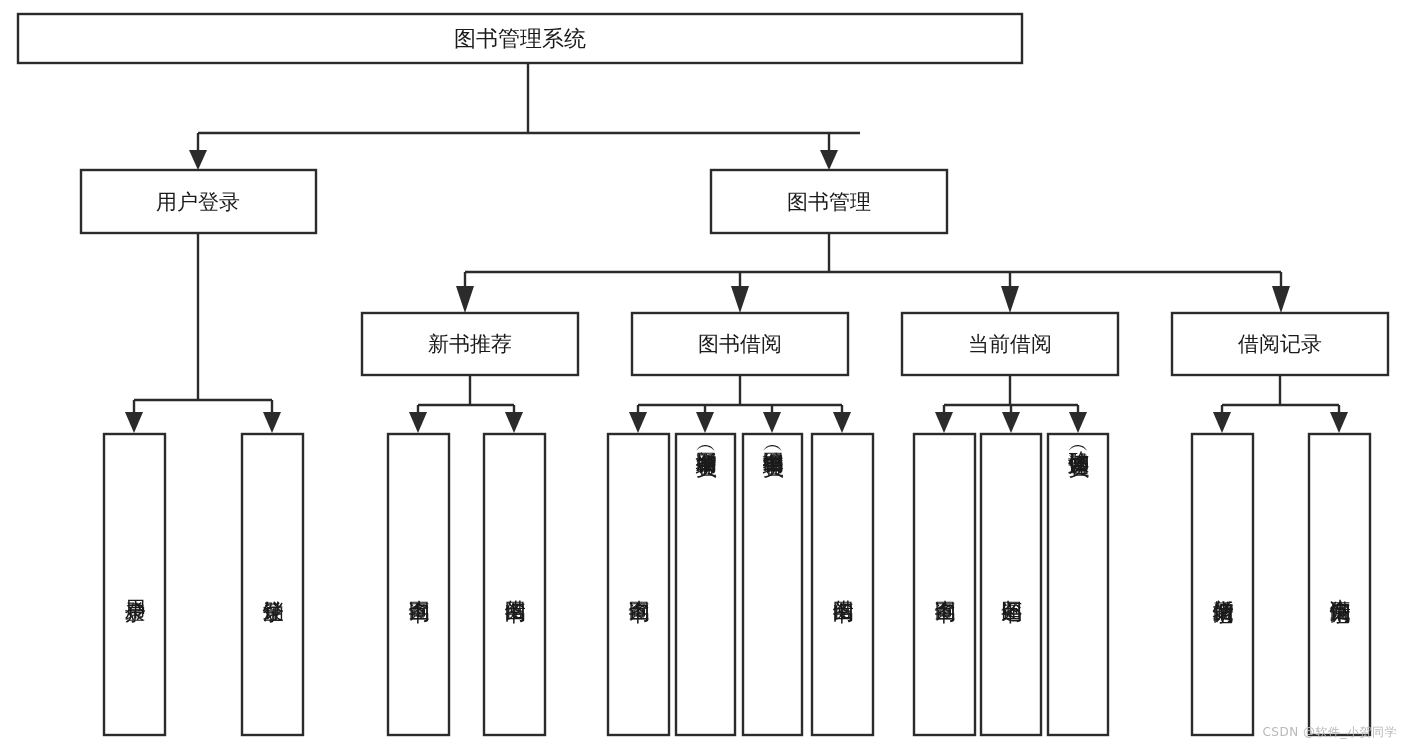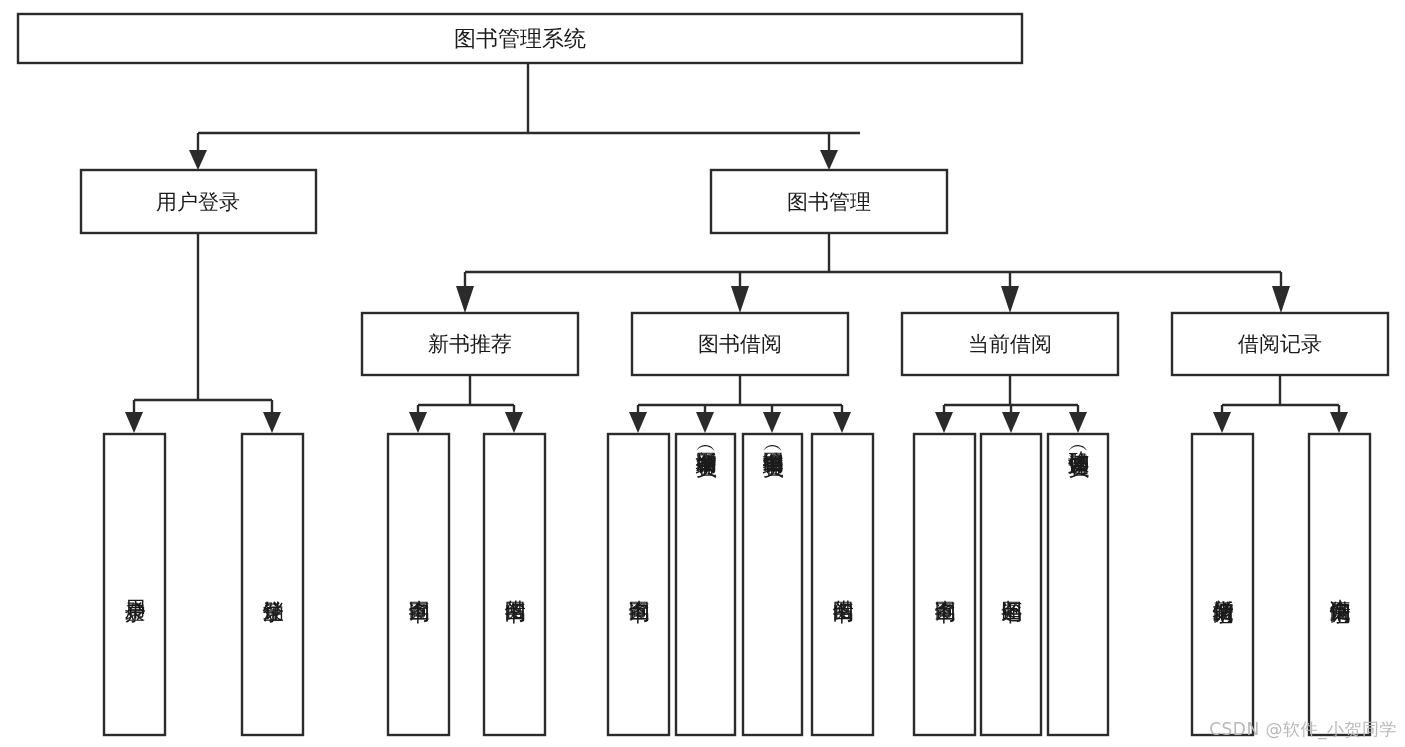--- a/index.html
+++ b/index.html
@@ -65,21 +65,21 @@
     letter-spacing: 1px;
     color: #1a1a1a;
     white-space: nowrap;
     text-align: center;
   }
   .watermark {
     position: absolute;
     right: 8px;
     bottom: 6px;
     font-family: "DejaVu Sans", "Liberation Sans", sans-serif;
-    font-size: 17px;
+    font-size: 12px;
     color: #b9b9b9;
     letter-spacing: 0.5px;
     user-select: none;
     white-space: nowrap;
   }
 </style>
 </head>
 <body>
 
 <div id="diagram-root">

